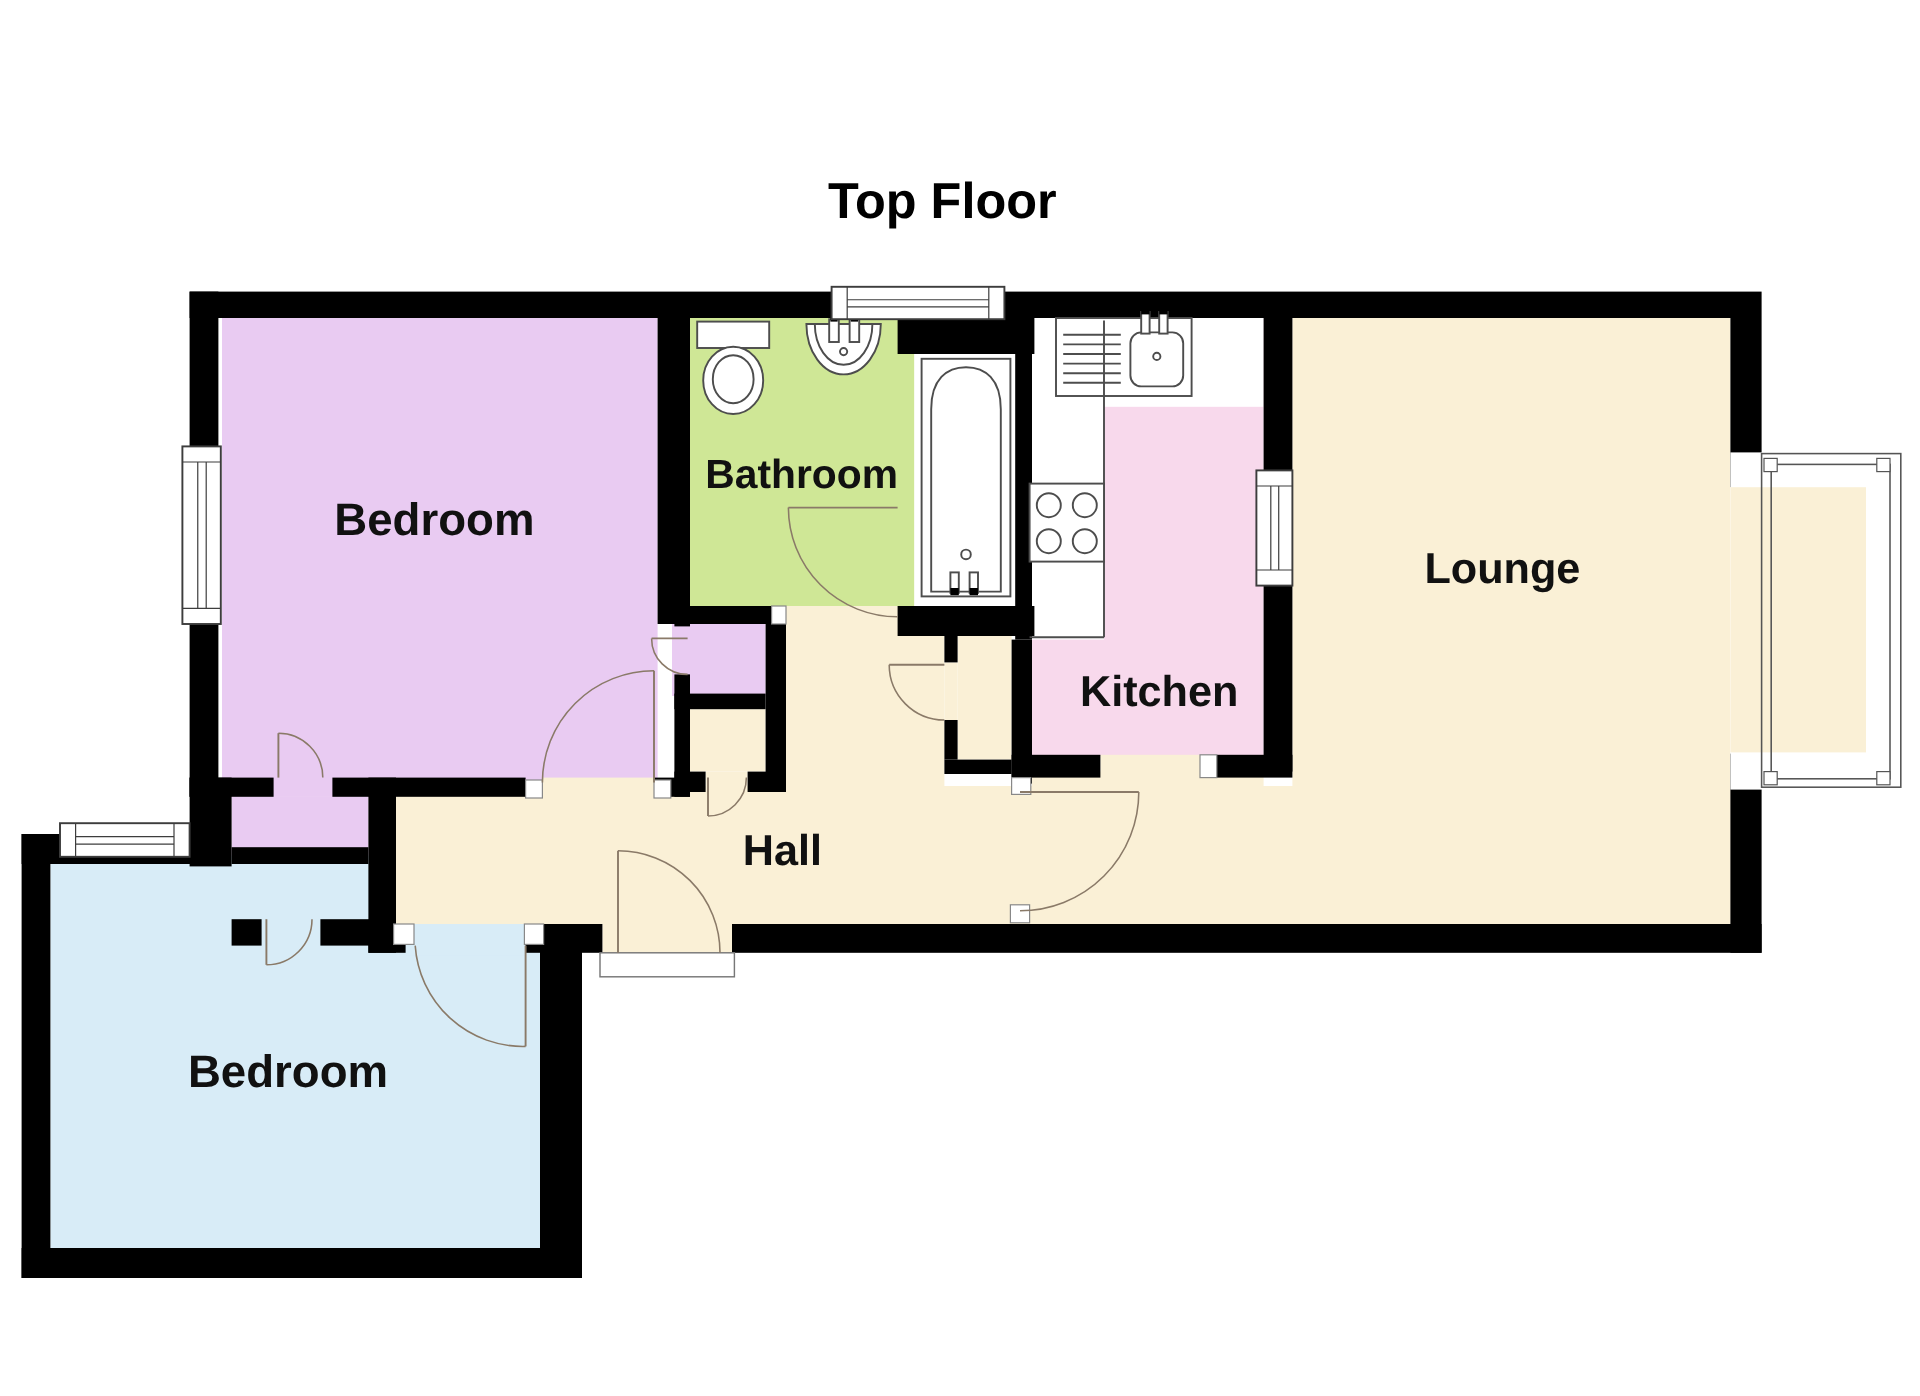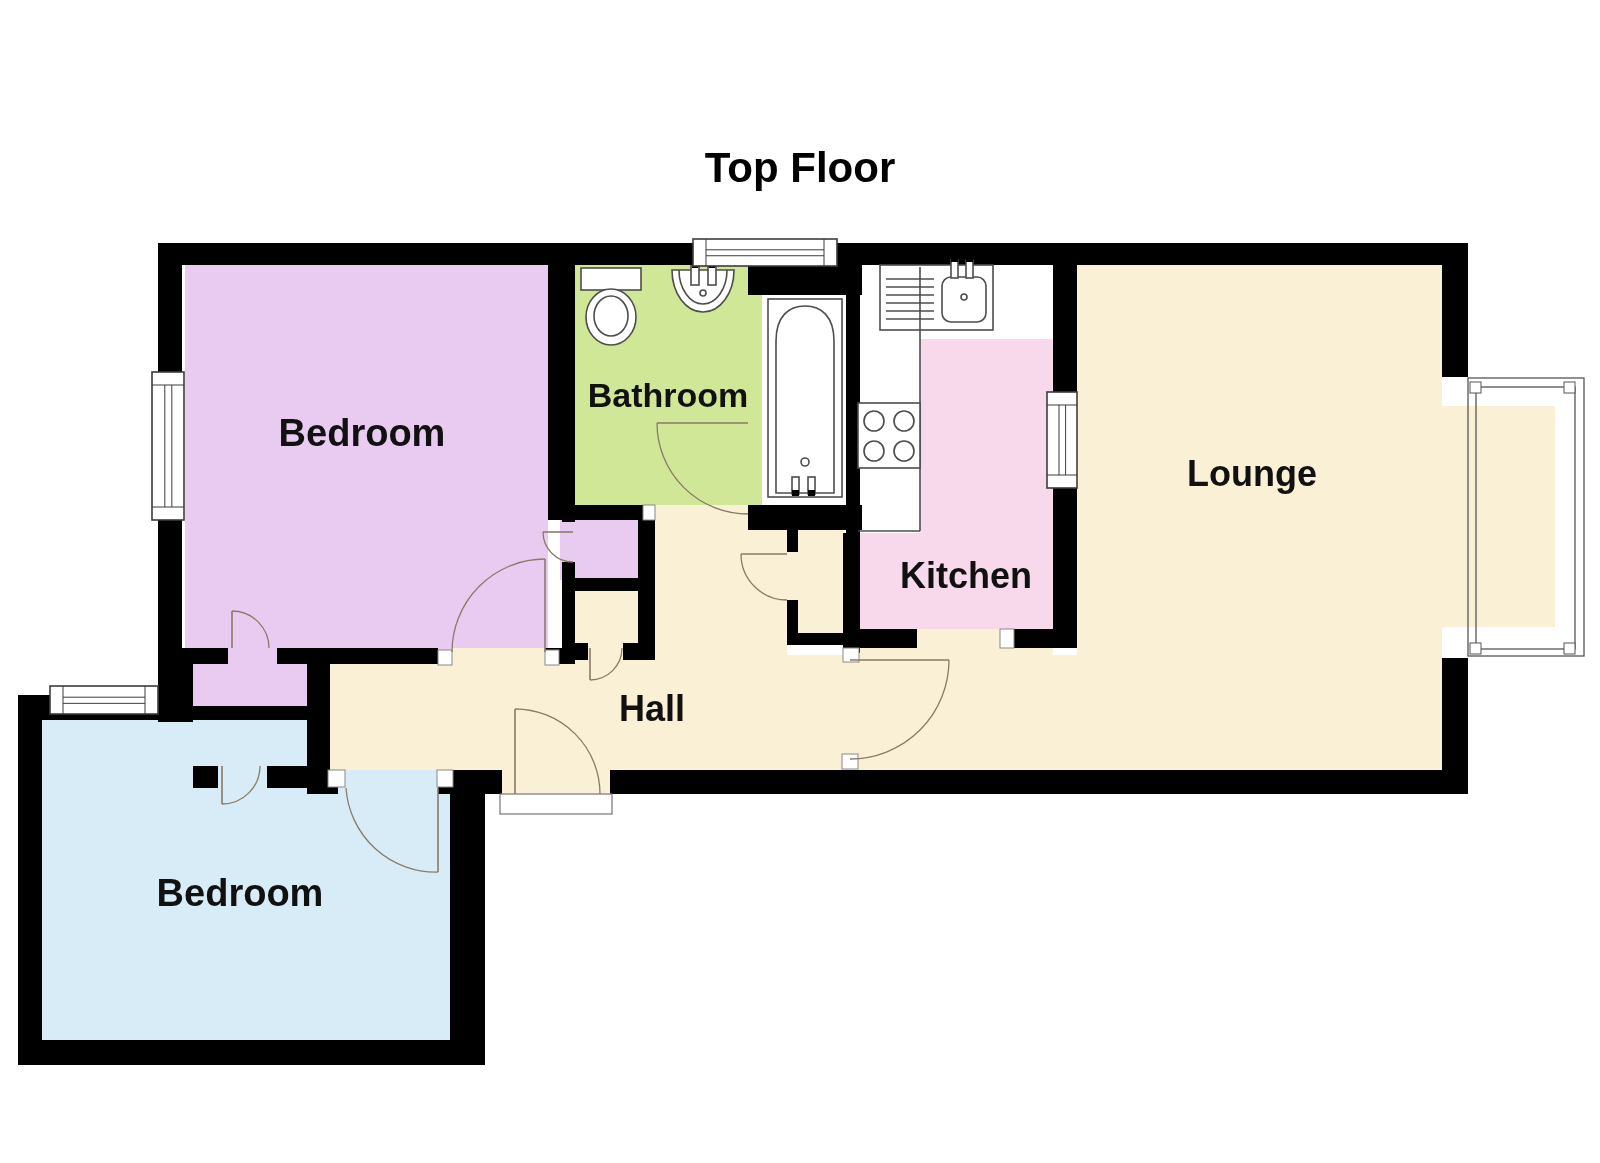--- a/index.html
+++ b/index.html
@@ -1,19 +1,19 @@
 <!DOCTYPE html>
 <html><head>
 <meta charset="utf-8">
 <style>
   html,body{margin:0;padding:0;background:#ffffff;}
   body{width:1600px;height:1163px;position:relative;font-family:"Liberation Sans",sans-serif;}
   #plan-wrap{position:absolute;left:0;top:0;width:1600px;height:1163px;}
   #page-title{
-    position:absolute;left:690px;top:144px;width:220px;text-align:center;
+    position:absolute;left:690px;top:144px;width:220px;text-align:left;
     font-family:"Liberation Sans",sans-serif;font-weight:bold;font-size:42px;color:#000;
     letter-spacing:0px;white-space:nowrap;
   }
   svg text{font-family:"Liberation Sans",sans-serif;font-weight:bold;}
 </style>
 </head>
 <body>
 
 <div id="plan-wrap">
   <div id="page-title">Top Floor</div>

